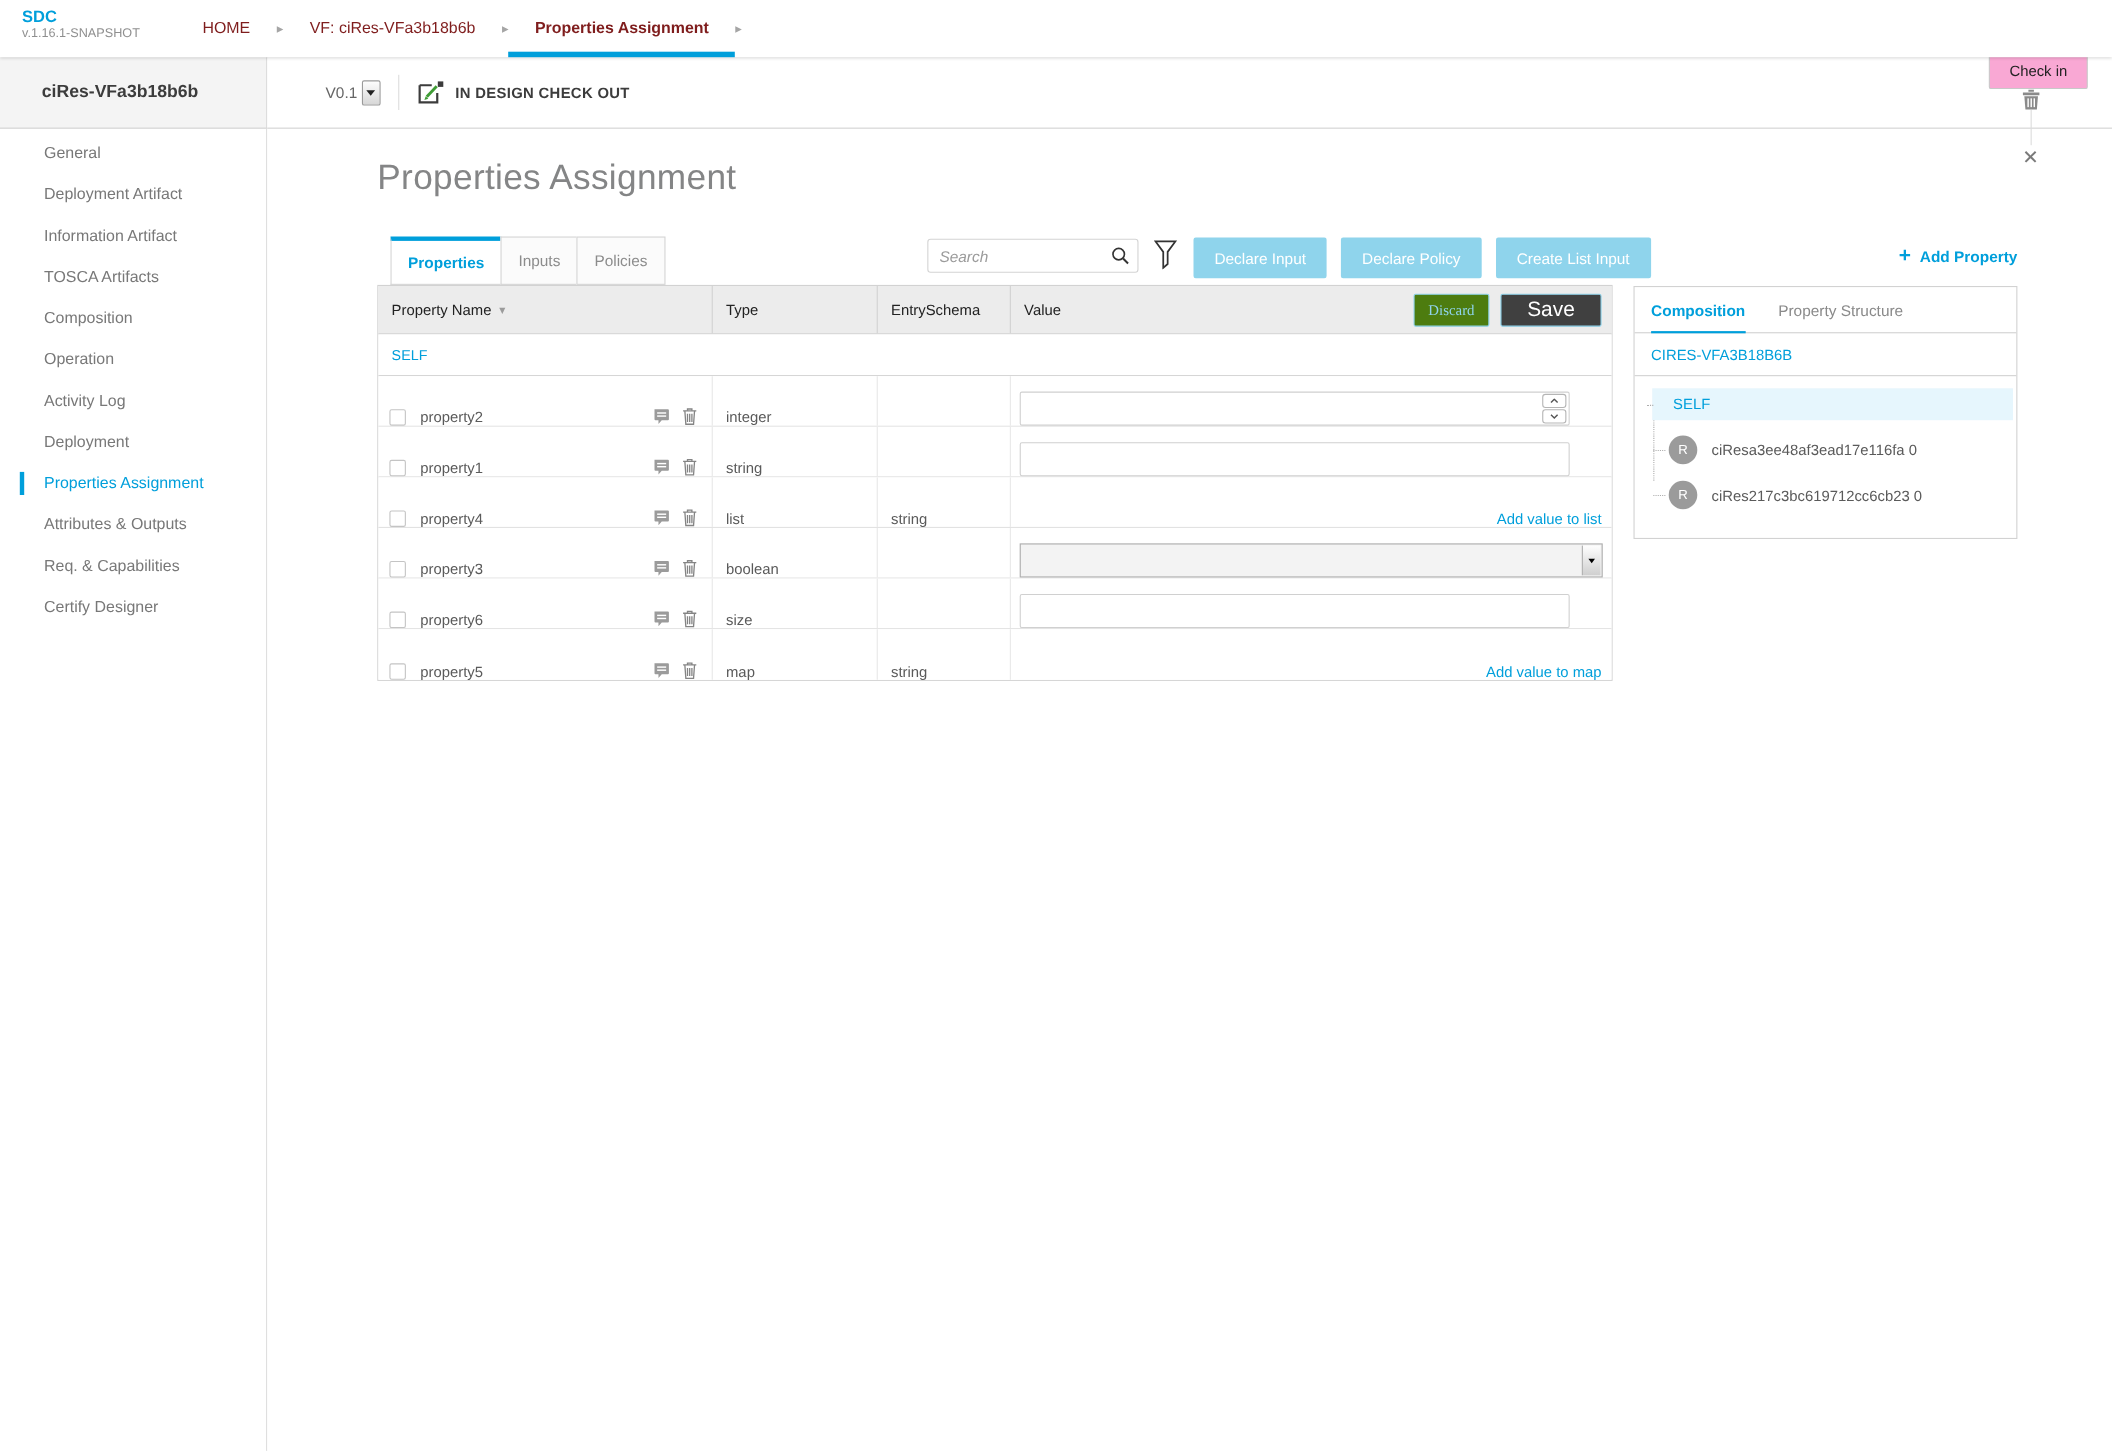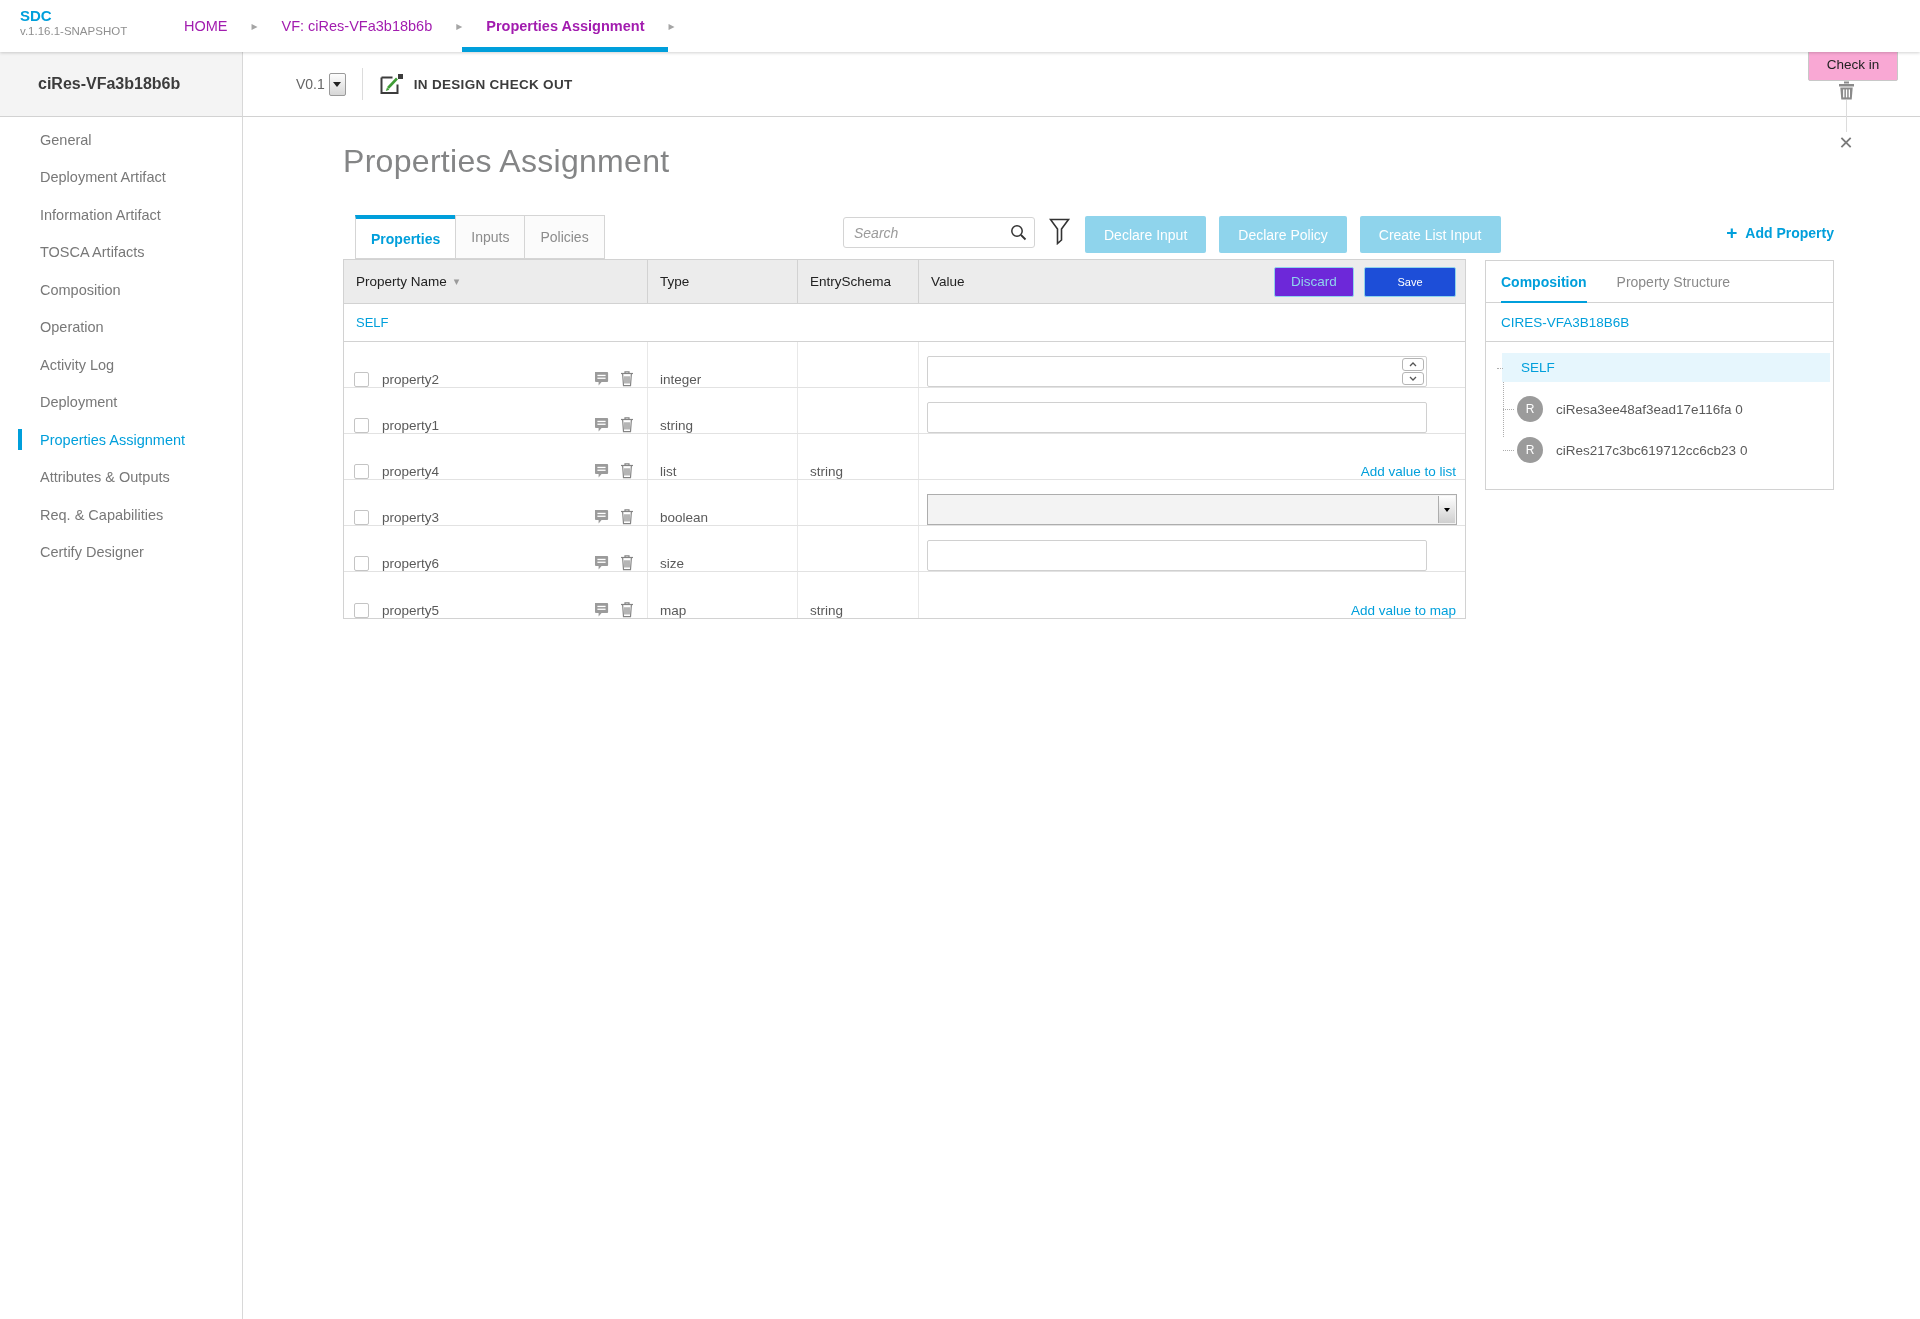--- a/index.html
+++ b/index.html
@@ -6,21 +6,21 @@
   html,body { width:1920px; height:1319px; overflow:hidden; background:#fff;
     font-family:"Liberation Sans","DejaVu Sans",sans-serif; color:#5a5a5a; }
 
   
   .topbar { position:absolute; left:0; top:0; width:1920px; height:52px; background:#fff;
     display:flex; align-items:stretch; box-shadow:0 1px 3px rgba(0,0,0,.18); z-index:30; }
   .logo { width:160px; padding:7px 0 0 20px; }
   .logo-sdc { color:#009fdb; font-weight:bold; font-size:15px; line-height:17px; }
   .logo-ver { color:#8f8f8f; font-size:11.5px; line-height:15px; }
   .crumbs { display:flex; align-items:stretch; }
-  .crumb { display:flex; align-items:center; padding:16px 24px; font-size:14.5px; color:#a21caf; cursor:pointer; }
+  .crumb { display:flex; align-items:center; padding:16px 24px; font-size:14.5px; color:#7f1d1d; cursor:pointer; }
   .crumb.active { font-weight:bold; position:relative; }
   .crumb.active::after { content:""; position:absolute; left:0; right:0; bottom:0; height:5px; background:#009fdb; }
   .crumb-arrow { display:flex; align-items:center; color:#a5a5a5; font-size:12px; }
 
   
   .subheader { position:absolute; left:0; top:52px; width:1920px; height:65px; display:flex; z-index:20; }
   .entity-block { width:243px; background:#f4f4f4; border-right:1px solid #d8d8d8; border-bottom:1px solid #d2d2d2;
     display:flex; align-items:center; padding-left:38px; }
   .entity-name { font-size:16px; font-weight:bold; color:#3c3c3c; }
   .subheader-main { flex:1; background:#fff; border-bottom:1px solid #d2d2d2; display:flex; align-items:center; padding-left:53px; }
@@ -74,24 +74,24 @@
 
   
   .ptable { position:absolute; left:100px; top:142px; width:1123px; border:1px solid #d2d2d2; }
   .thead { height:44px; background:#ececec; display:flex; border-bottom:1px solid #d2d2d2; }
   .hcell { display:flex; align-items:center; padding-left:12px; font-size:13.5px; color:#222; border-right:1px solid #d2d2d2; }
   .hcell:last-child { border-right:none; }
   .sort-caret { color:#9b9b9b; font-size:11px; margin-left:7px; }
   .c-name { width:304px;padding-left:12px; } .c-type { width:150px; } .c-schema { width:121px; } .c-value { width:546px; }
   .hcell.c-value { justify-content:space-between; padding-right:9px; }
   .hbtns { display:flex; gap:10px; }
-  .btn-discard { width:80px; height:30px; background:#6d28d9; border:1px solid #8fd4ec; color:#8fd4ec;
-    border-radius:2px; font-size:13.5px; font-family:Liberation Sans, sans-serif; cursor:pointer; }
-  .btn-save { width:92px; height:30px; background:#1d4ed8; border:1px solid #8fd4ec; color:#fff;
-    border-radius:2px; font-size:11px; font-family:inherit; cursor:pointer; }
+  .btn-discard { width:69px; height:30px; background:#4d7c0f; border:1px solid #8fd4ec; color:#8fd4ec;
+    border-radius:2px; font-size:13.5px; font-family:Liberation Serif, serif; cursor:pointer; }
+  .btn-save { width:92px; height:30px; background:#404040; border:1px solid #8fd4ec; color:#fff;
+    border-radius:2px; font-size:19px; font-family:inherit; cursor:pointer; }
 
   .selfrow { height:38px; display:flex; align-items:center; padding-left:12px; color:#009fdb; font-size:13px;
     border-bottom:1px solid #d2d2d2; background:#fff; cursor:pointer; }
 
   .trow { height:46px; display:flex; border-bottom:1px solid #e2e2e2; background:#fff; }
   .trow:last-child { border-bottom:none; }
   .cell { display:flex; align-items:flex-end; border-right:1px solid #e8e8e8; font-size:13.5px; color:#5a5a5a; }
   .cell:last-child { border-right:none; }
   .cell.c-name { padding-left:10px; }
   .cell.c-type, .cell.c-schema { padding-left:12px; }

